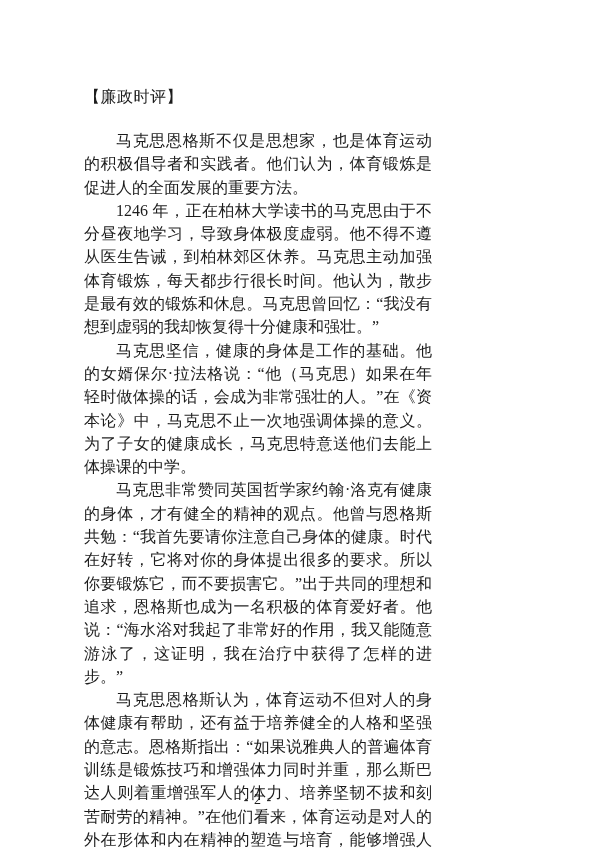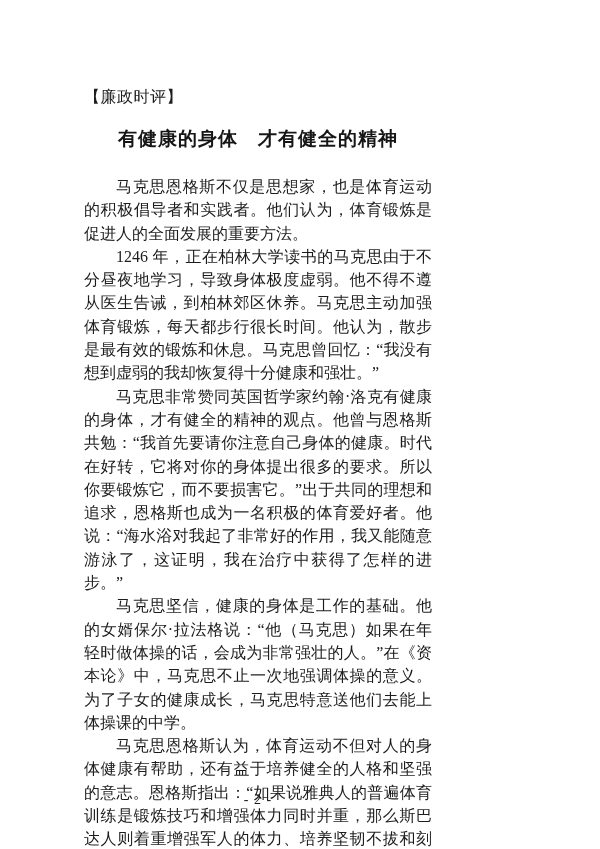--- a/index.html
+++ b/index.html
@@ -56,25 +56,24 @@
     color: #1c1c1c;
   }
 </style>
 </head>
 <body>
 
 <div class="page">
 
   <div class="column-tag">【廉政时评】</div>
 
-  <h1 class="article-title">有健康的身体　才有健全的精神</h1>
 
   <div class="body-text">
     <p>马克思恩格斯不仅是思想家，也是体育运动的积极倡导者和实践者。他们认为，体育锻炼是促进人的全面发展的重要方法。</p>
     <p>1246 年，正在柏林大学读书的马克思由于不分昼夜地学习，导致身体极度虚弱。他不得不遵从医生告诫，到柏林郊区休养。马克思主动加强体育锻炼，每天都步行很长时间。他认为，散步是最有效的锻炼和休息。马克思曾回忆：“我没有想到虚弱的我却恢复得十分健康和强壮。”</p>
+    <p>马克思坚信，健康的身体是工作的基础。他的女婿保尔·拉法格说：“他（马克思）如果在年轻时做体操的话，会成为非常强壮的人。”在《资本论》中，马克思不止一次地强调体操的意义。为了子女的健康成长，马克思特意送他们去能上体操课的中学。</p>
     <p>马克思非常赞同英国哲学家约翰·洛克有健康的身体，才有健全的精神的观点。他曾与恩格斯共勉：“我首先要请你注意自己身体的健康。时代在好转，它将对你的身体提出很多的要求。所以你要锻炼它，而不要损害它。”出于共同的理想和追求，恩格斯也成为一名积极的体育爱好者。他说：“海水浴对我起了非常好的作用，我又能随意游泳了，这证明，我在治疗中获得了怎样的进步。”</p>
-    <p>马克思坚信，健康的身体是工作的基础。他的女婿保尔·拉法格说：“他（马克思）如果在年轻时做体操的话，会成为非常强壮的人。”在《资本论》中，马克思不止一次地强调体操的意义。为了子女的健康成长，马克思特意送他们去能上体操课的中学。</p>
     <p>马克思恩格斯认为，体育运动不但对人的身体健康有帮助，还有益于培养健全的人格和坚强的意志。恩格斯指出：“如果说雅典人的普遍体育训练是锻炼技巧和增强体力同时并重，那么斯巴达人则着重增强军人的体力、培养坚韧不拔和刻苦耐劳的精神。”在他们看来，体育运动是对人的外在形体和内在精神的塑造与培育，能够增强人的积极向上的精神，从而战胜对手与困难。威廉·李卜克内西曾这样评价马克思进行击剑运动的情景：“他尽力以猛攻来弥补自己技术的不足。要是马克思碰上一个不够沉着的对手，有时候</p>
   </div>
 
   <div class="page-number">- 2 -</div>
 
 </div>
 
 </body></html>

